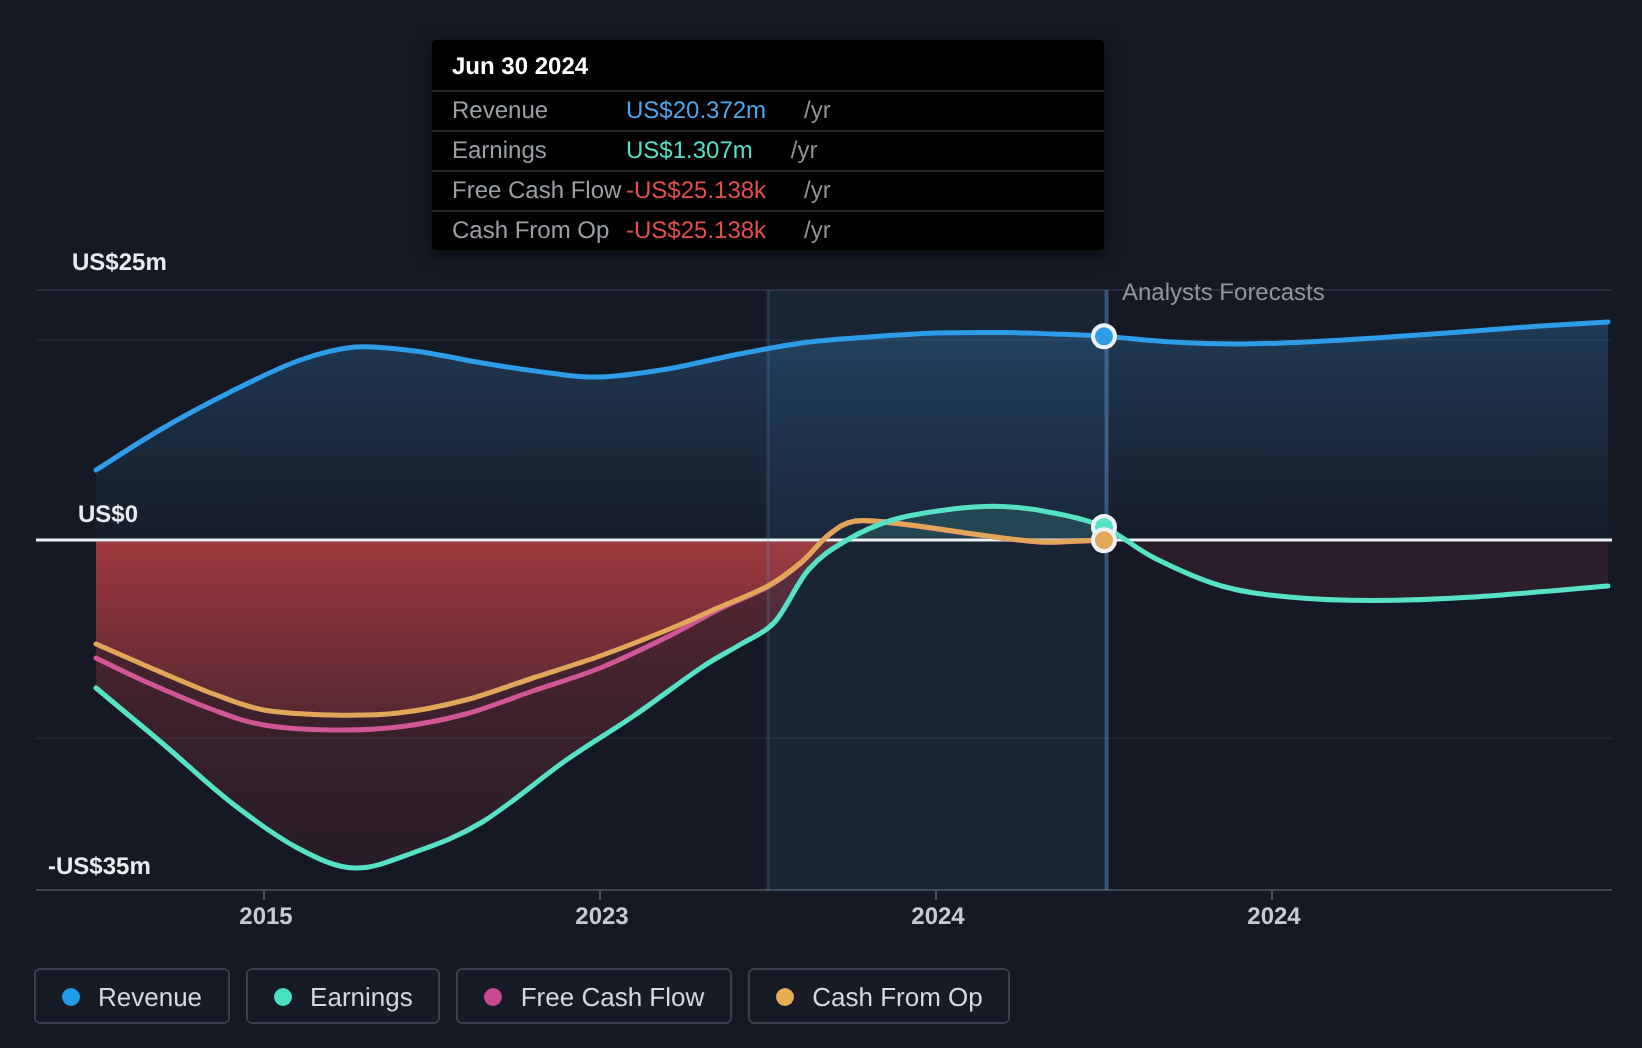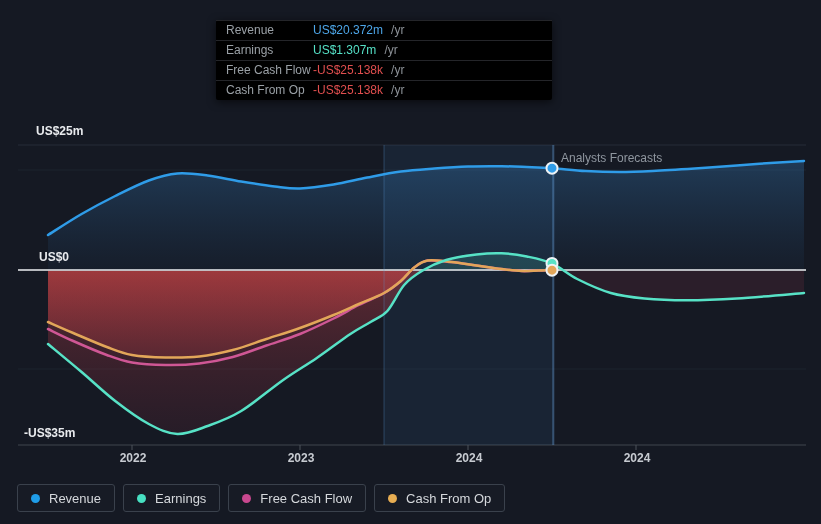--- a/index.html
+++ b/index.html
@@ -2,29 +2,29 @@
 <html><head>
 <meta charset="utf-8">
 <style>
   html,body{margin:0;padding:0;background:#10141c;}
   .stage{position:relative;width:821px;height:524px;background:#151923;overflow:hidden;
          font-family:"Liberation Sans",sans-serif;}
   svg{position:absolute;left:0;top:0;}
   .axis-label{position:absolute;color:#e9ebee;font-size:12px;font-weight:700;}
   .x-label{position:absolute;top:451px;color:#c7cbd1;font-size:12px;font-weight:700;transform:translateX(-50%);}
   .past-label{position:absolute;left:384px;top:149px;width:160px;text-align:right;color:#ffffff;font-size:12px;font-weight:700;}
-  .forecast-label{position:absolute;left:561px;top:151px;color:#8f969f;font-size:12px;}
+  .forecast-label{position:absolute;left:561px;top:139px;color:#8f969f;font-size:12px;}
   
   .tooltip{position:absolute;left:216px;top:20px;width:336px;background:#000;border-radius:2px;
            box-shadow:0 2px 8px rgba(0,0,0,.6);font-size:12px;z-index:5;}
   .tooltip .t-title{padding:6px 10px 5px;color:#fff;font-weight:700;}
   .t-row{display:flex;align-items:center;padding:2px 10px 3px;border-top:1px solid #242529;}
   .t-label{width:87px;color:#9aa0a6;flex:0 0 auto;}
   .t-value{font-weight:400;}
-  .t-suffix{color:#8d9298;margin-left:8px;}
+  .t-suffix{color:#8d9298;margin-left:19px;}
   
   .legend{position:absolute;left:17px;top:484px;display:flex;gap:8px;}
   .legend-item{display:flex;align-items:center;gap:9px;height:26px;padding:0 13px;
                border:1px solid #3a414c;border-radius:3px;color:#d5d8dc;font-size:13px;cursor:pointer;background:rgba(255,255,255,0.01);}
   .dot{width:9px;height:9px;border-radius:50%;flex:0 0 auto;}
 </style>
 </head>
 <body>
 
 <div class="stage">
@@ -87,28 +87,29 @@
         <circle cx="552" cy="168.14" r="5.5" fill="#2f9ce8" stroke="#eef2f5" stroke-width="2"></circle>
         <circle cx="552" cy="263.465" r="5.5" fill="#57e2c6" stroke="#eef2f5" stroke-width="2"></circle>
         <circle cx="552" cy="270.125" r="5.5" fill="#e2a659" stroke="#eef2f5" stroke-width="2"></circle>
       </g>
   </svg>
 
   <div class="axis-label" style="left:36px;top:124px;">US$25m</div>
   <div class="axis-label" style="left:25px;top:250px;margin-left:14px;">US$0</div>
   <div class="axis-label" style="left:24px;top:426px;">-US$35m</div>
 
-  <div class="x-label" style="left:133px;">2022</div>
+  <div class="x-label" style="left:133px;">2015</div>
   <div class="x-label" style="left:301px;">2023</div>
   <div class="x-label" style="left:469px;">2024</div>
   <div class="x-label" style="left:637px;">2024</div>
 
   <div class="forecast-label">Analysts Forecasts</div>
 
   <div class="tooltip">
+    <div class="t-title">Jun 30 2024</div>
     <div class="t-row">
       <span class="t-label">Revenue</span>
       <span class="t-value" style="color: rgb(77, 166, 232);">US$20.372m</span>
       <span class="t-suffix">/yr</span>
     </div>
     <div class="t-row">
       <span class="t-label">Earnings</span>
       <span class="t-value" style="color: rgb(85, 224, 198);">US$1.307m</span>
       <span class="t-suffix">/yr</span>
     </div>

